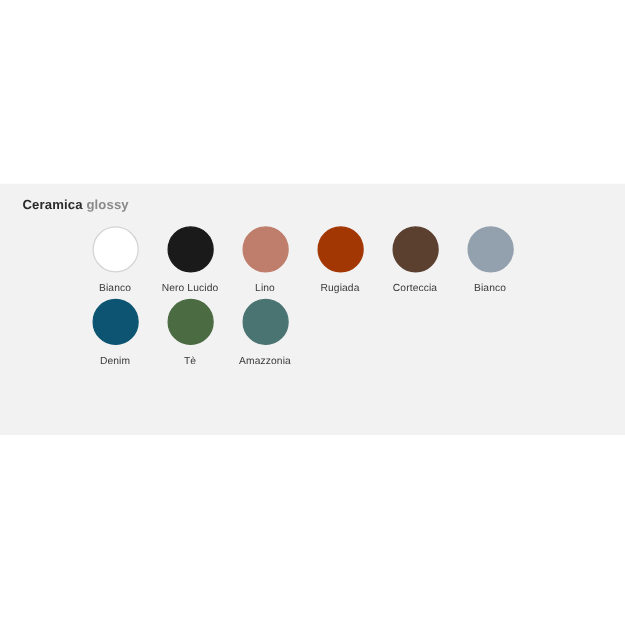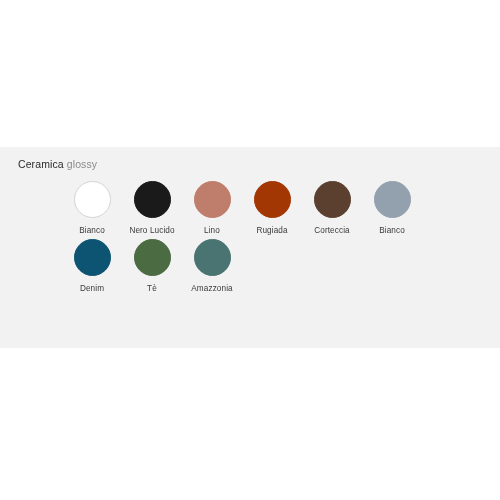--- a/index.html
+++ b/index.html
@@ -27,25 +27,25 @@
   .panel-title {
     position: absolute;
     left: 18px;
     top: 11px;
     font-size: 10.5px;
     line-height: 13px;
     white-space: nowrap;
     letter-spacing: 0.1px;
   }
   .panel-title .title-main {
-    font-weight: normal;
+    font-weight: bold;
     color: #2b2b2b;
   }
   .panel-title .title-sub {
-    font-weight: normal;
+    font-weight: bold;
     color: #8a8a8a;
   }
 
   .swatch-rows {
     position: absolute;
     left: 0;
     top: 34px;
     width: 500px;
     padding-left: 48px;
   }

